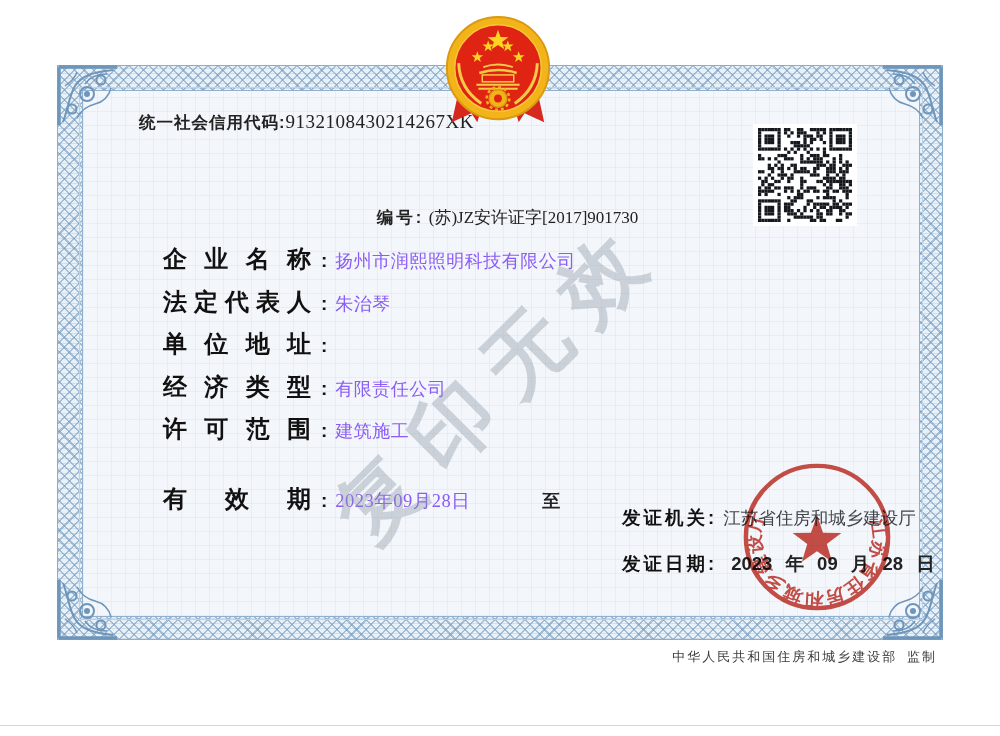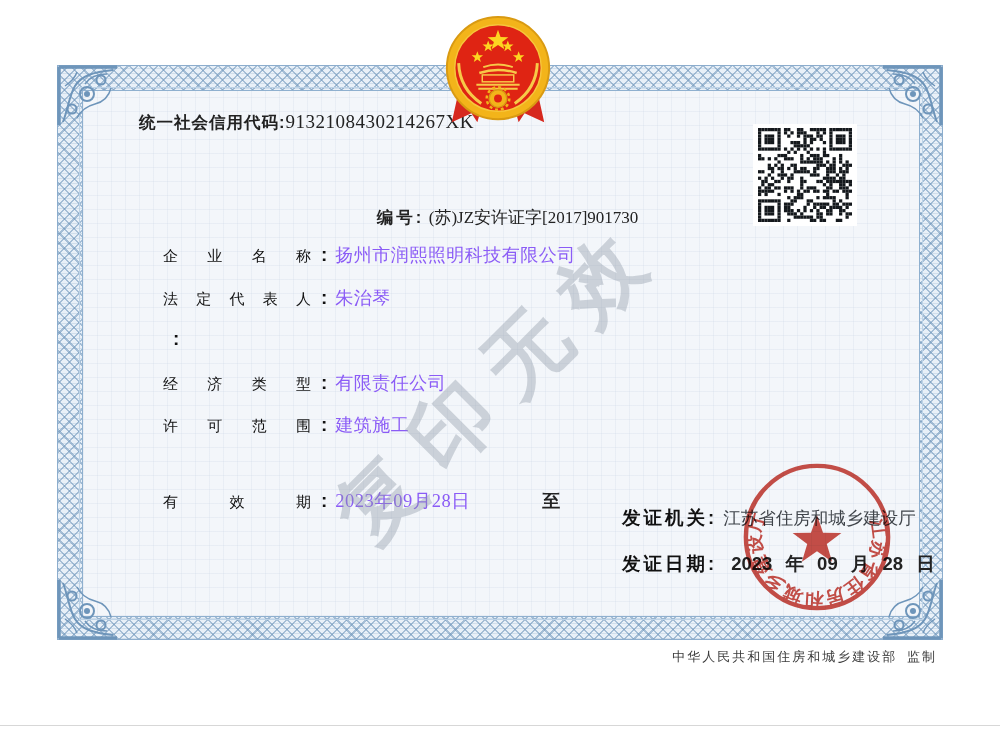--- a/index.html
+++ b/index.html
@@ -37,21 +37,21 @@
   .title{position:absolute;left:0;right:0;top:144px;text-align:center;z-index:4;
     font-size:55px;font-weight:bold;color:#efa53a;letter-spacing:12px;padding-left:12px;}
 
   .serial{position:absolute;left:0;right:0;top:206px;text-align:center;z-index:4;
     font-size:16.5px;color:#222;padding-left:15px;}
   .serial .lab{font-weight:bold;letter-spacing:3px;}
   .serial .val{font-family:"Liberation Serif", serif;font-size:17px;}
 
   .fields{position:absolute;left:163px;top:243px;z-index:4;}
   .frow{display:flex;align-items:baseline;height:26px;margin-bottom:16.5px;}
-  .flab{display:inline-block;width:148px;font-size:15px;font-weight:normal;color:#111;
+  .flab{display:inline-block;width:148px;font-size:24px;font-weight:bold;color:#111;
     text-align:justify;text-align-last:justify;}
   .fcolon{font-size:19px;font-weight:bold;color:#111;margin:0 8px 0 10px;}
   .fval{font-size:18px;color:#8b5cf6;letter-spacing:.5px;}
   .fval.num{font-family:"Liberation Serif", serif;font-size:18.5px;margin-top:32px;}
   .tolabel{font-size:18px;font-weight:bold;color:#222;margin:0 22px 0 72px;}
 
   .issuer{position:absolute;left:622px;top:505px;z-index:4;}
   .irow{display:flex;align-items:flex-end;margin-bottom:21px;}
   .ilab{font-size:18.5px;font-weight:bold;color:#111;letter-spacing:3px;white-space:nowrap;}
   .ival{font-size:17.5px;color:#3f444a;margin-left:6px;white-space:nowrap;}
@@ -545,20 +545,21 @@
       <span class="flab">企业名称</span>
       <span class="fcolon">:</span>
       <span class="fval">扬州市润熙照明科技有限公司</span>
     </div>
     <div class="frow">
       <span class="flab">法定代表人</span>
       <span class="fcolon">:</span>
       <span class="fval">朱治琴</span>
     </div>
     <div class="frow">
+      <span class="flab">单位地址</span>
       <span class="fcolon">:</span>
     </div>
     <div class="frow">
       <span class="flab">经济类型</span>
       <span class="fcolon">:</span>
       <span class="fval">有限责任公司</span>
     </div>
     <div class="frow">
       <span class="flab">许可范围</span>
       <span class="fcolon">:</span>

